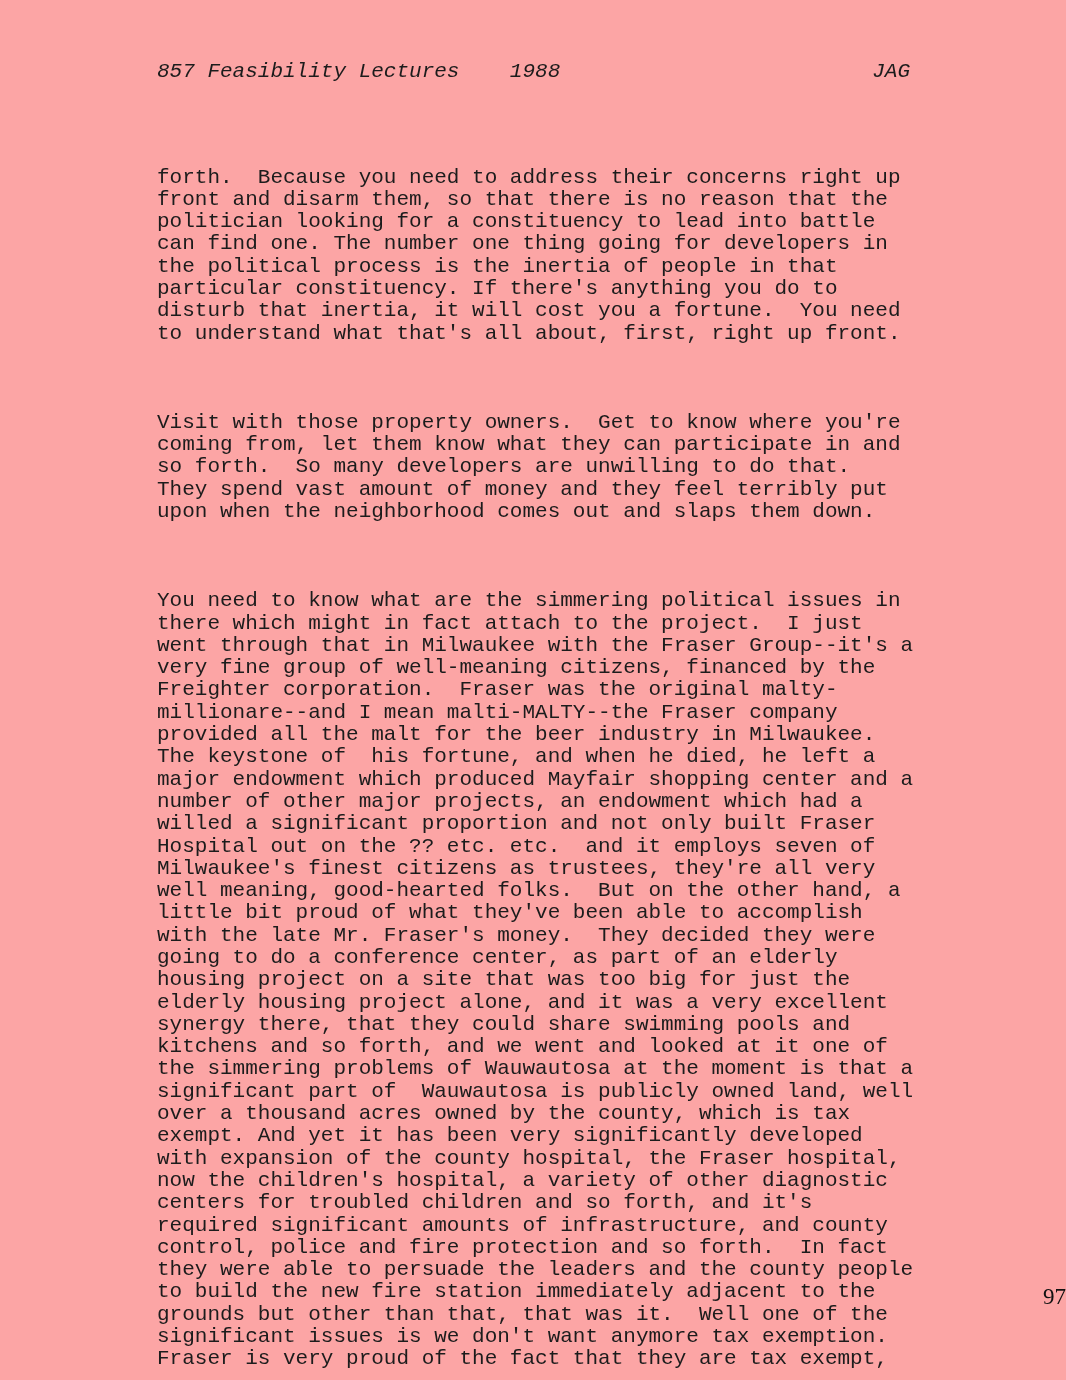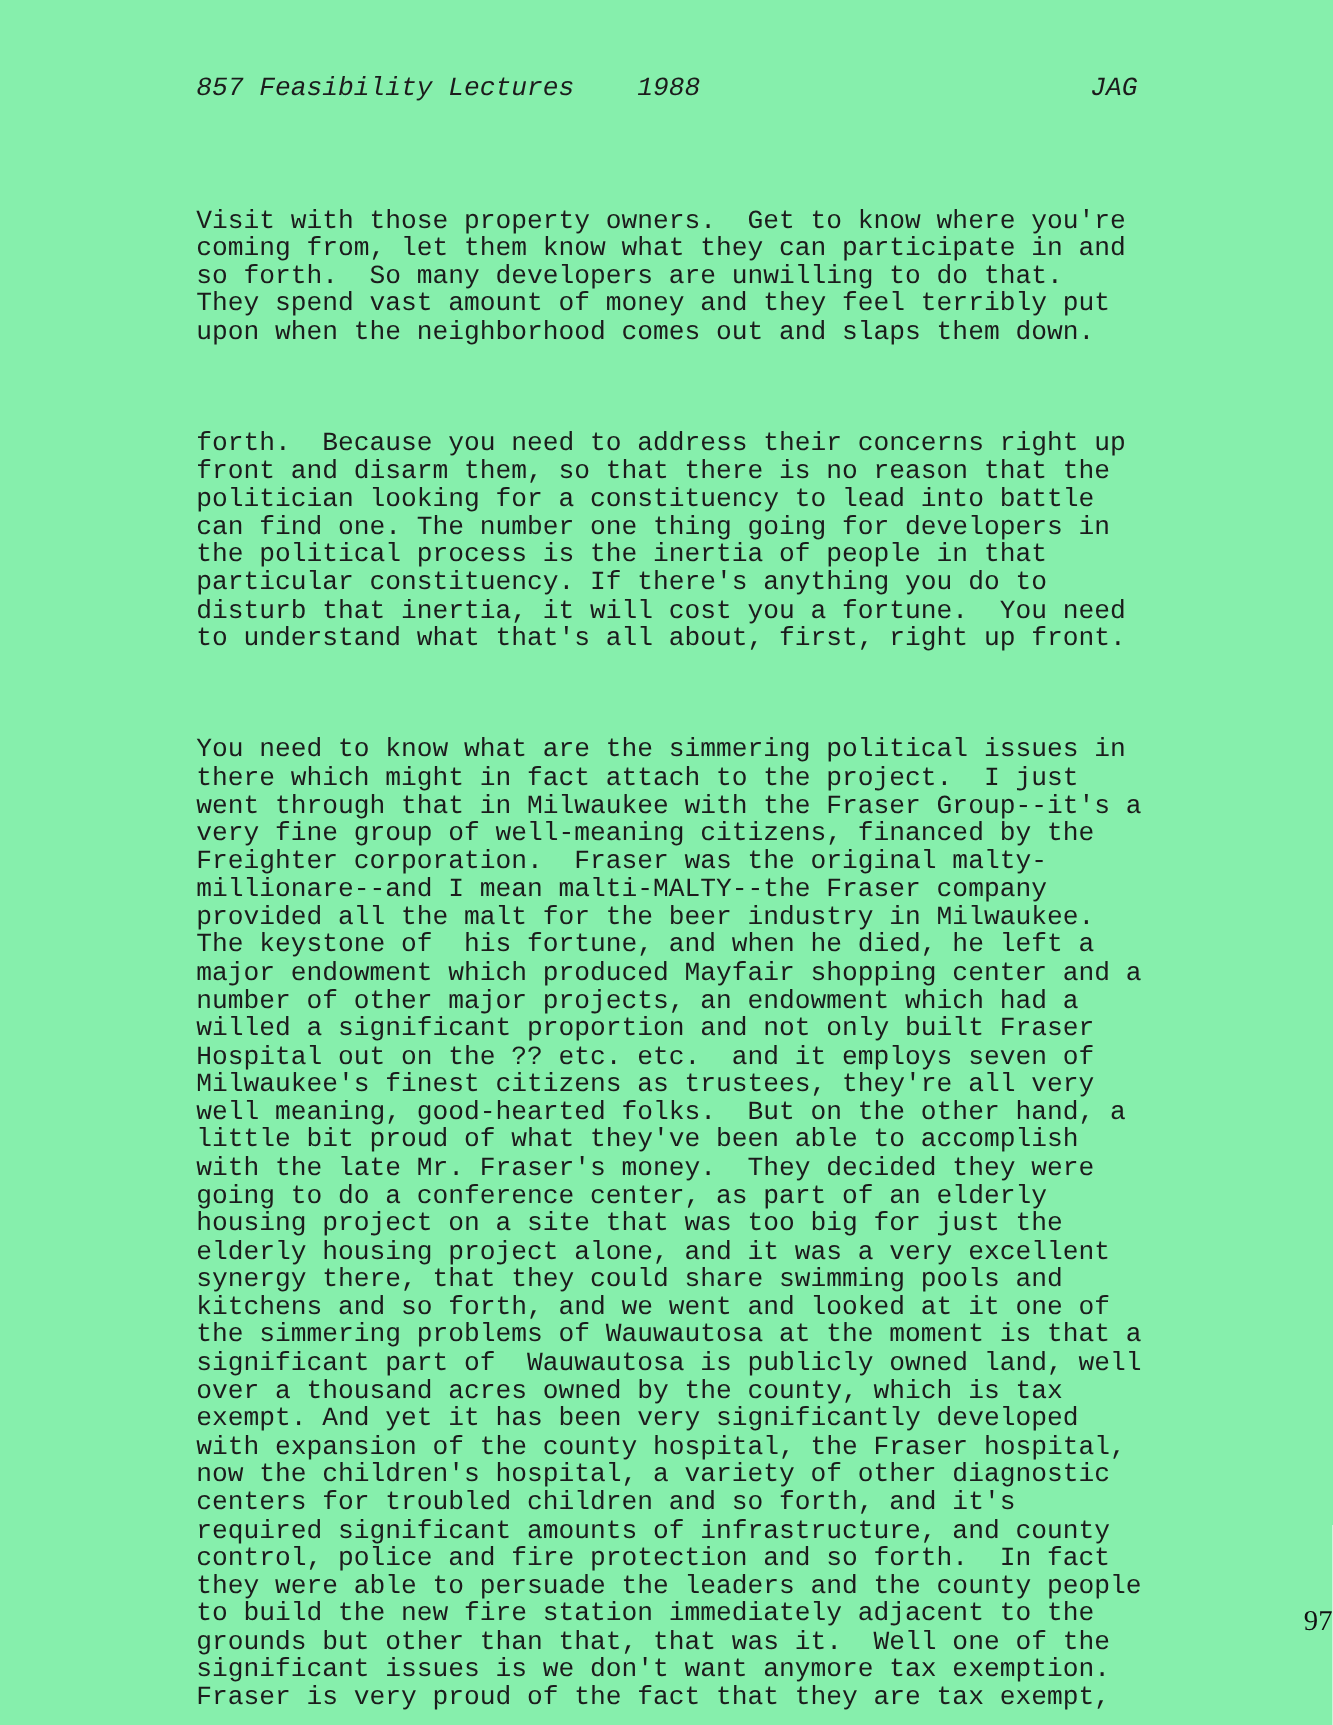--- a/index.html
+++ b/index.html
@@ -4,21 +4,21 @@
 <style>
   html, body {
     margin: 0;
     padding: 0;
     background: #ffffff;
   }
   .page {
     position: relative;
     width: 1066px;
     height: 1380px;
-    background: #86efac;
+    background: #fca5a5;
     color: #1c1c1c;
     overflow: hidden;
   }
   .header {
     position: absolute;
     left: 157px;
     right: 156px;
     top: 60px;
     display: flex;
     justify-content: space-between;
@@ -56,33 +56,33 @@
 <body>
 
 <div class="page">
 
   <div class="header">
     <span>857 Feasibility Lectures    1988</span>
     <span>JAG</span>
   </div>
 
   <div class="body-text">
-    <p>Visit with those property owners.  Get to know where you're
-coming from, let them know what they can participate in and
-so forth.  So many developers are unwilling to do that.
-They spend vast amount of money and they feel terribly put
-upon when the neighborhood comes out and slaps them down.</p>
     <p>forth.  Because you need to address their concerns right up
 front and disarm them, so that there is no reason that the
 politician looking for a constituency to lead into battle
 can find one. The number one thing going for developers in
 the political process is the inertia of people in that
 particular constituency. If there's anything you do to
 disturb that inertia, it will cost you a fortune.  You need
 to understand what that's all about, first, right up front.</p>
+    <p>Visit with those property owners.  Get to know where you're
+coming from, let them know what they can participate in and
+so forth.  So many developers are unwilling to do that.
+They spend vast amount of money and they feel terribly put
+upon when the neighborhood comes out and slaps them down.</p>
     <p>You need to know what are the simmering political issues in
 there which might in fact attach to the project.  I just
 went through that in Milwaukee with the Fraser Group--it's a
 very fine group of well-meaning citizens, financed by the
 Freighter corporation.  Fraser was the original malty-
 millionare--and I mean malti-MALTY--the Fraser company
 provided all the malt for the beer industry in Milwaukee.
 The keystone of  his fortune, and when he died, he left a
 major endowment which produced Mayfair shopping center and a
 number of other major projects, an endowment which had a

